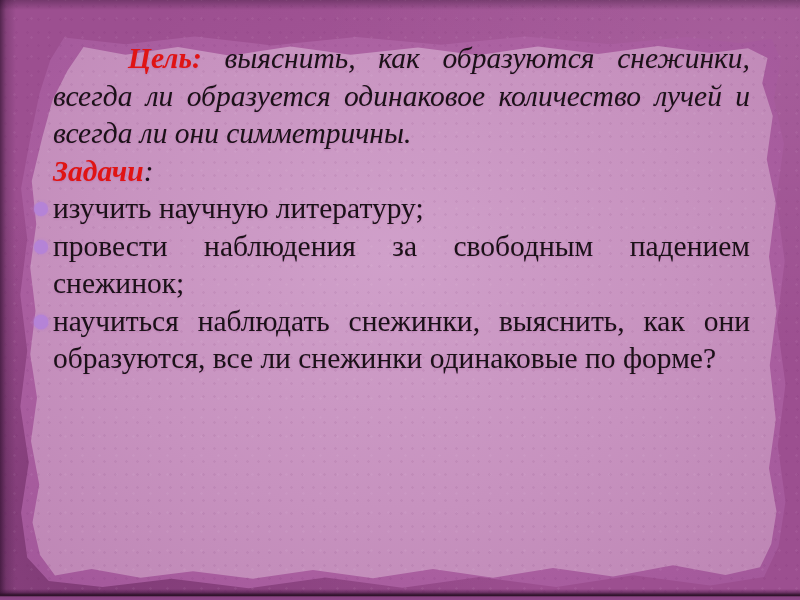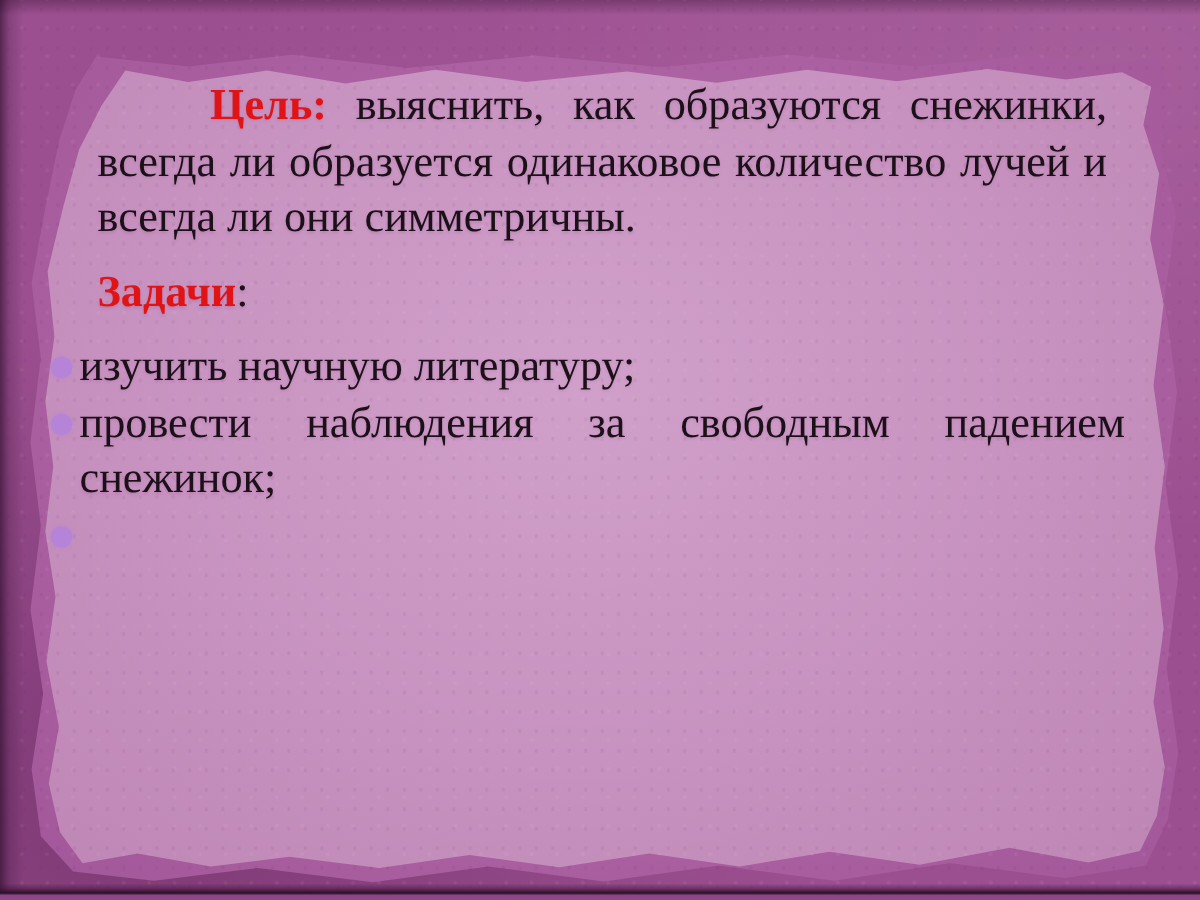--- a/index.html
+++ b/index.html
@@ -61,21 +61,21 @@
   .content {
     position: absolute;
     left: 53px;
     top: 40px;
     width: 697px;
     color: #1b1118;
     font-size: 29.5px;
     line-height: 37.5px;
     text-shadow: 0 1px 2px rgba(150,60,140,0.25);
   }
-  .content p { margin: 12px; }
+  .content p { margin: 0; font-style: italic; }
   .goal {
     text-align: justify;
     text-indent: 75px;
   }
   .red { color: #e01414; font-weight: bold; }
   ul.tasks {
     list-style: none;
     margin: 0;
     padding: 0;
   }
@@ -105,15 +105,16 @@
 
   <div class="content">
     <p class="goal"><span class="red">Цель:</span><span> выяснить, как образуются снежинки, всегда ли образуется одинаковое количество лучей и всегда ли они симметричны.</span></p>
 
     <p class="tasks-head"><span class="red">Задачи</span><span>:</span></p>
 
     <ul class="tasks">
       <li><span class="bullet"></span><span class="task-text">изучить научную литературу;</span></li>
       <li><span class="bullet"></span><span class="task-text">провести наблюдения за свободным падением снежинок;</span></li>
       <li><span class="bullet"></span></li>
+      <li><span class="bullet"></span><span class="task-text">научиться наблюдать снежинки, выяснить, как они образуются, все ли снежинки одинаковые по форме?</span></li>
     </ul>
   </div>
 </div>
 
 </body></html>

